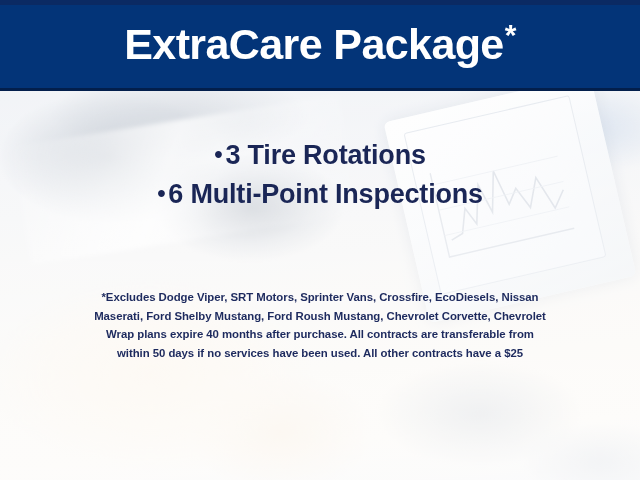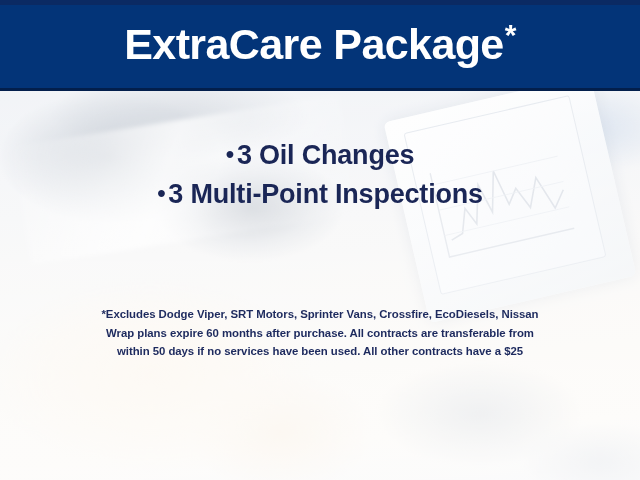--- a/index.html
+++ b/index.html
@@ -226,21 +226,20 @@
     left: 26px;
     top: 288px;
     width: 588px;
     z-index: 4;
     text-align: center;
     color: #1d2a5e;
     font-size: 11.4px;
     font-weight: bold;
     line-height: 18.6px;
     letter-spacing: -0.05px;
-    margin-top: 17px;
   }
   .disclaimer .dline {
     display: block;
     white-space: nowrap;
   }
 </style>
 </head>
 <body>
 
 <div id="promo-card">
@@ -270,26 +269,27 @@
     <div class="header-topline"></div>
     <div class="header-title">
       <span>ExtraCare Package</span>
         <span class="star">*</span>
     </div>
     <div class="header-bottomline"></div>
   </div>
 
   <div class="benefits">
     <div class="benefit-line">
-      <span class="dot">•</span><span>3 Oil Changes</span>
+      <span class="dot">•</span><span>3 Tire Rotations</span>
     </div>
     <div class="benefit-line">
-      <span class="dot">•</span><span>3 Multi-Point Inspections</span>
+      <span class="dot">•</span><span>6 Multi-Point Inspections</span>
     </div>
   </div>
 
   <div class="disclaimer">
     <span class="dline">*Excludes Dodge Viper, SRT Motors, Sprinter Vans, Crossfire, EcoDiesels, Nissan</span>
-    <span class="dline">Wrap plans expire 60 months after purchase. All contracts are transferable from</span>
+    <span class="dline">Maserati, Ford Shelby Mustang, Ford Roush Mustang, Chevrolet Corvette, Chevrolet</span>
+    <span class="dline">Wrap plans expire 40 months after purchase. All contracts are transferable from</span>
     <span class="dline">within 50 days if no services have been used. All other contracts have a $25</span>
   </div>
 
 </div>
 
 </body></html>

